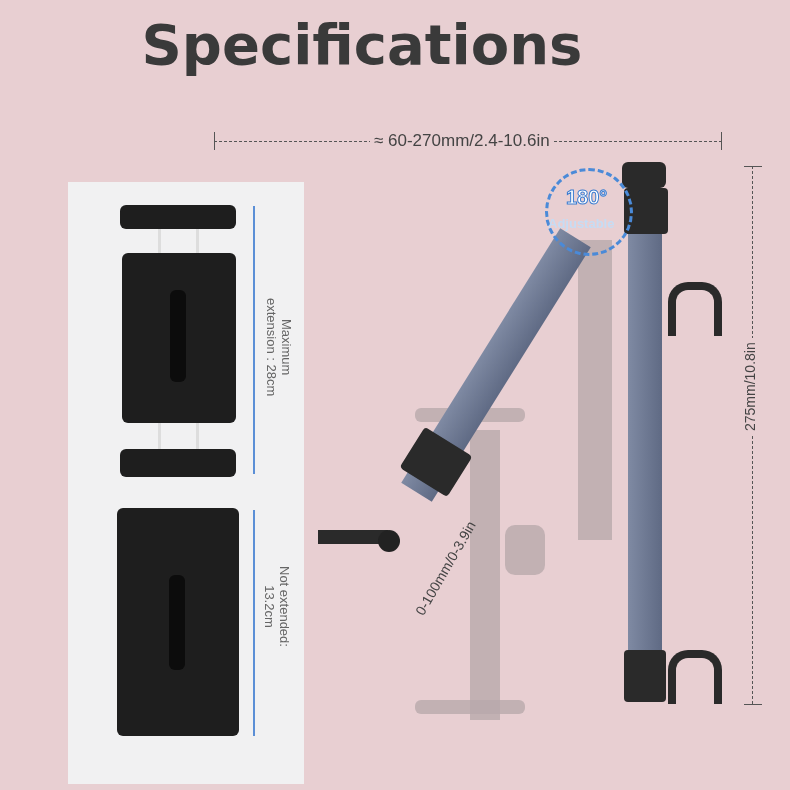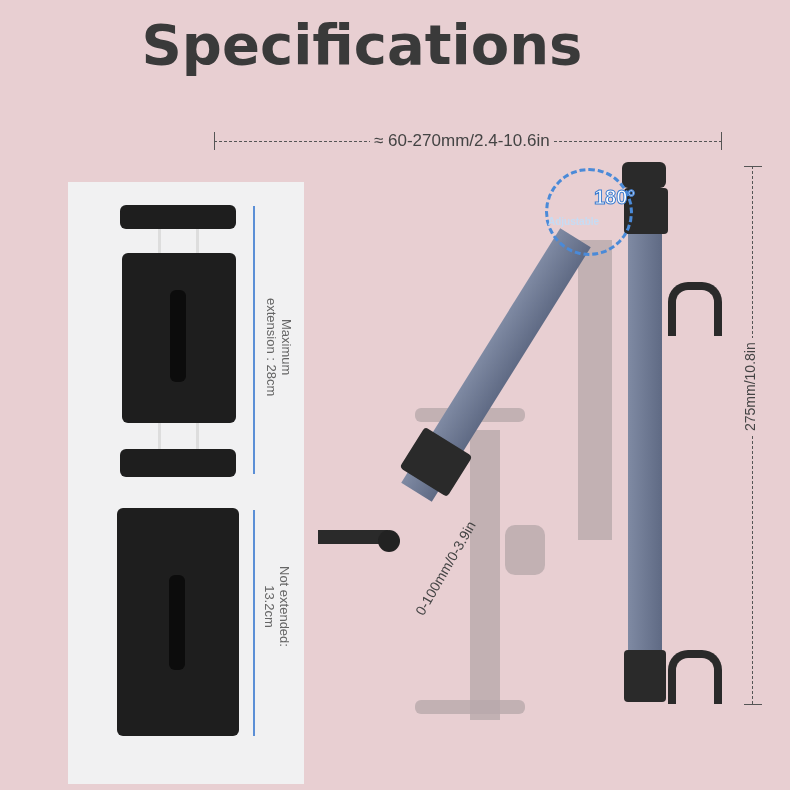--- a/index.html
+++ b/index.html
@@ -13,22 +13,22 @@
   .dim-v-label{position:absolute;left:742px;top:435px;transform:rotate(-90deg);transform-origin:left top;background:#e8cfd2;padding:0 4px;font-size:14px;color:#444;white-space:nowrap;}
   .blue-arrow{position:absolute;left:253px;width:2px;background:#5b8fd6;}
   .vlabel{position:absolute;transform:rotate(90deg);transform-origin:left top;font-size:13px;color:#666;line-height:15px;text-align:center;white-space:nowrap;}
   .clamp{position:absolute;background:#1e1e1e;border-radius:6px;}
   .slot{position:absolute;background:#0c0c0c;border-radius:6px;}
   .rail{position:absolute;background:linear-gradient(90deg,#7f8aa3,#5f6a84);}
   .cap{position:absolute;background:#2a2a2a;}
   .ghost{position:absolute;background:#b8a9ab;opacity:0.8;}
   .diag-label{position:absolute;left:412px;top:610px;transform:rotate(-60deg);transform-origin:left top;font-size:14px;color:#444;white-space:nowrap;}
   .badge-circle{position:absolute;left:545px;top:168px;width:82px;height:82px;border:3px dashed #4a8ad8;border-radius:50%;}
-  .badge-180{position:absolute;left:594px;top:186px;font-weight:bold;font-size:20px;color:#fff;-webkit-text-stroke:1px #3a7bd0;}
-  .badge-adj{position:absolute;left:548px;top:216px;font-size:10px;color:#c6dcf4;font-weight:bold;}
+  .badge-180{position:absolute;left:566px;top:186px;font-weight:bold;font-size:20px;color:#fff;-webkit-text-stroke:1px #3a7bd0;}
+  .badge-adj{position:absolute;left:548px;top:216px;font-size:13px;color:#c6dcf4;font-weight:bold;}
 </style>
 </head>
 <body>
 
 <div class="title">Specifications</div>
 
 <div>
   <div class="dim-h"></div>
   <div class="tick" style="left:214px;top:132px;width:1px;height:18px;"></div>
   <div class="tick" style="left:721px;top:132px;width:1px;height:18px;"></div>

